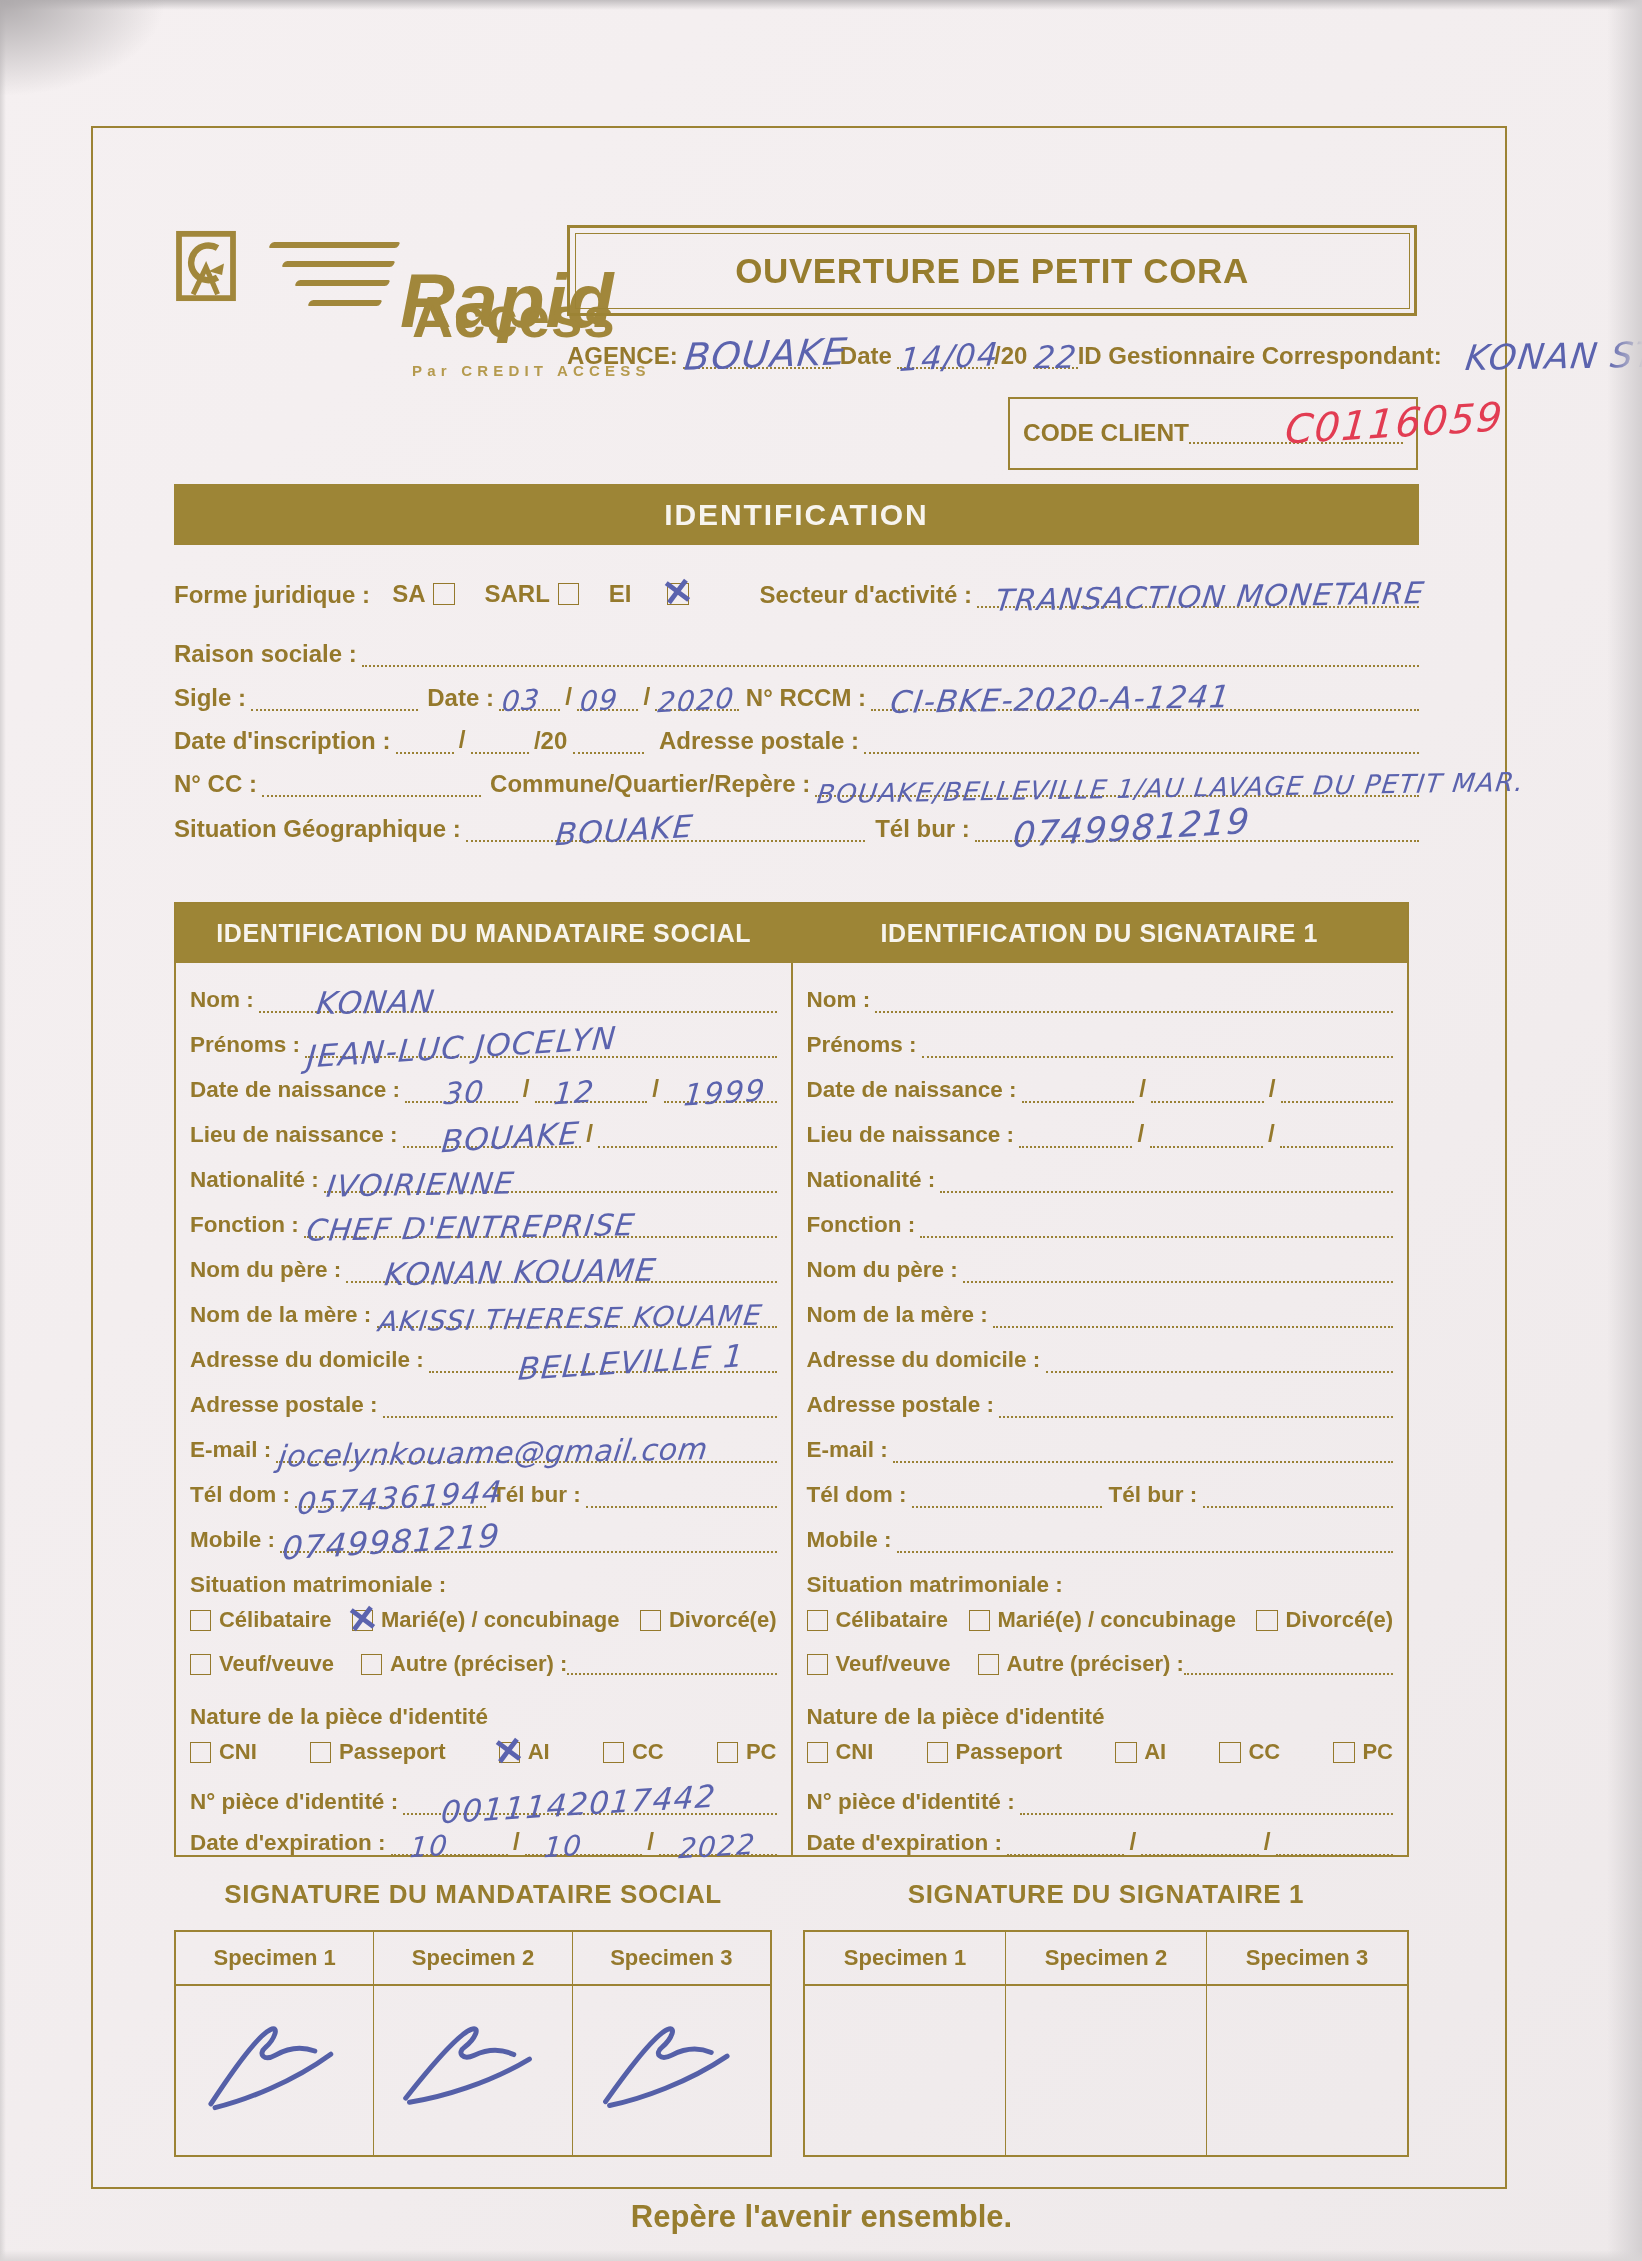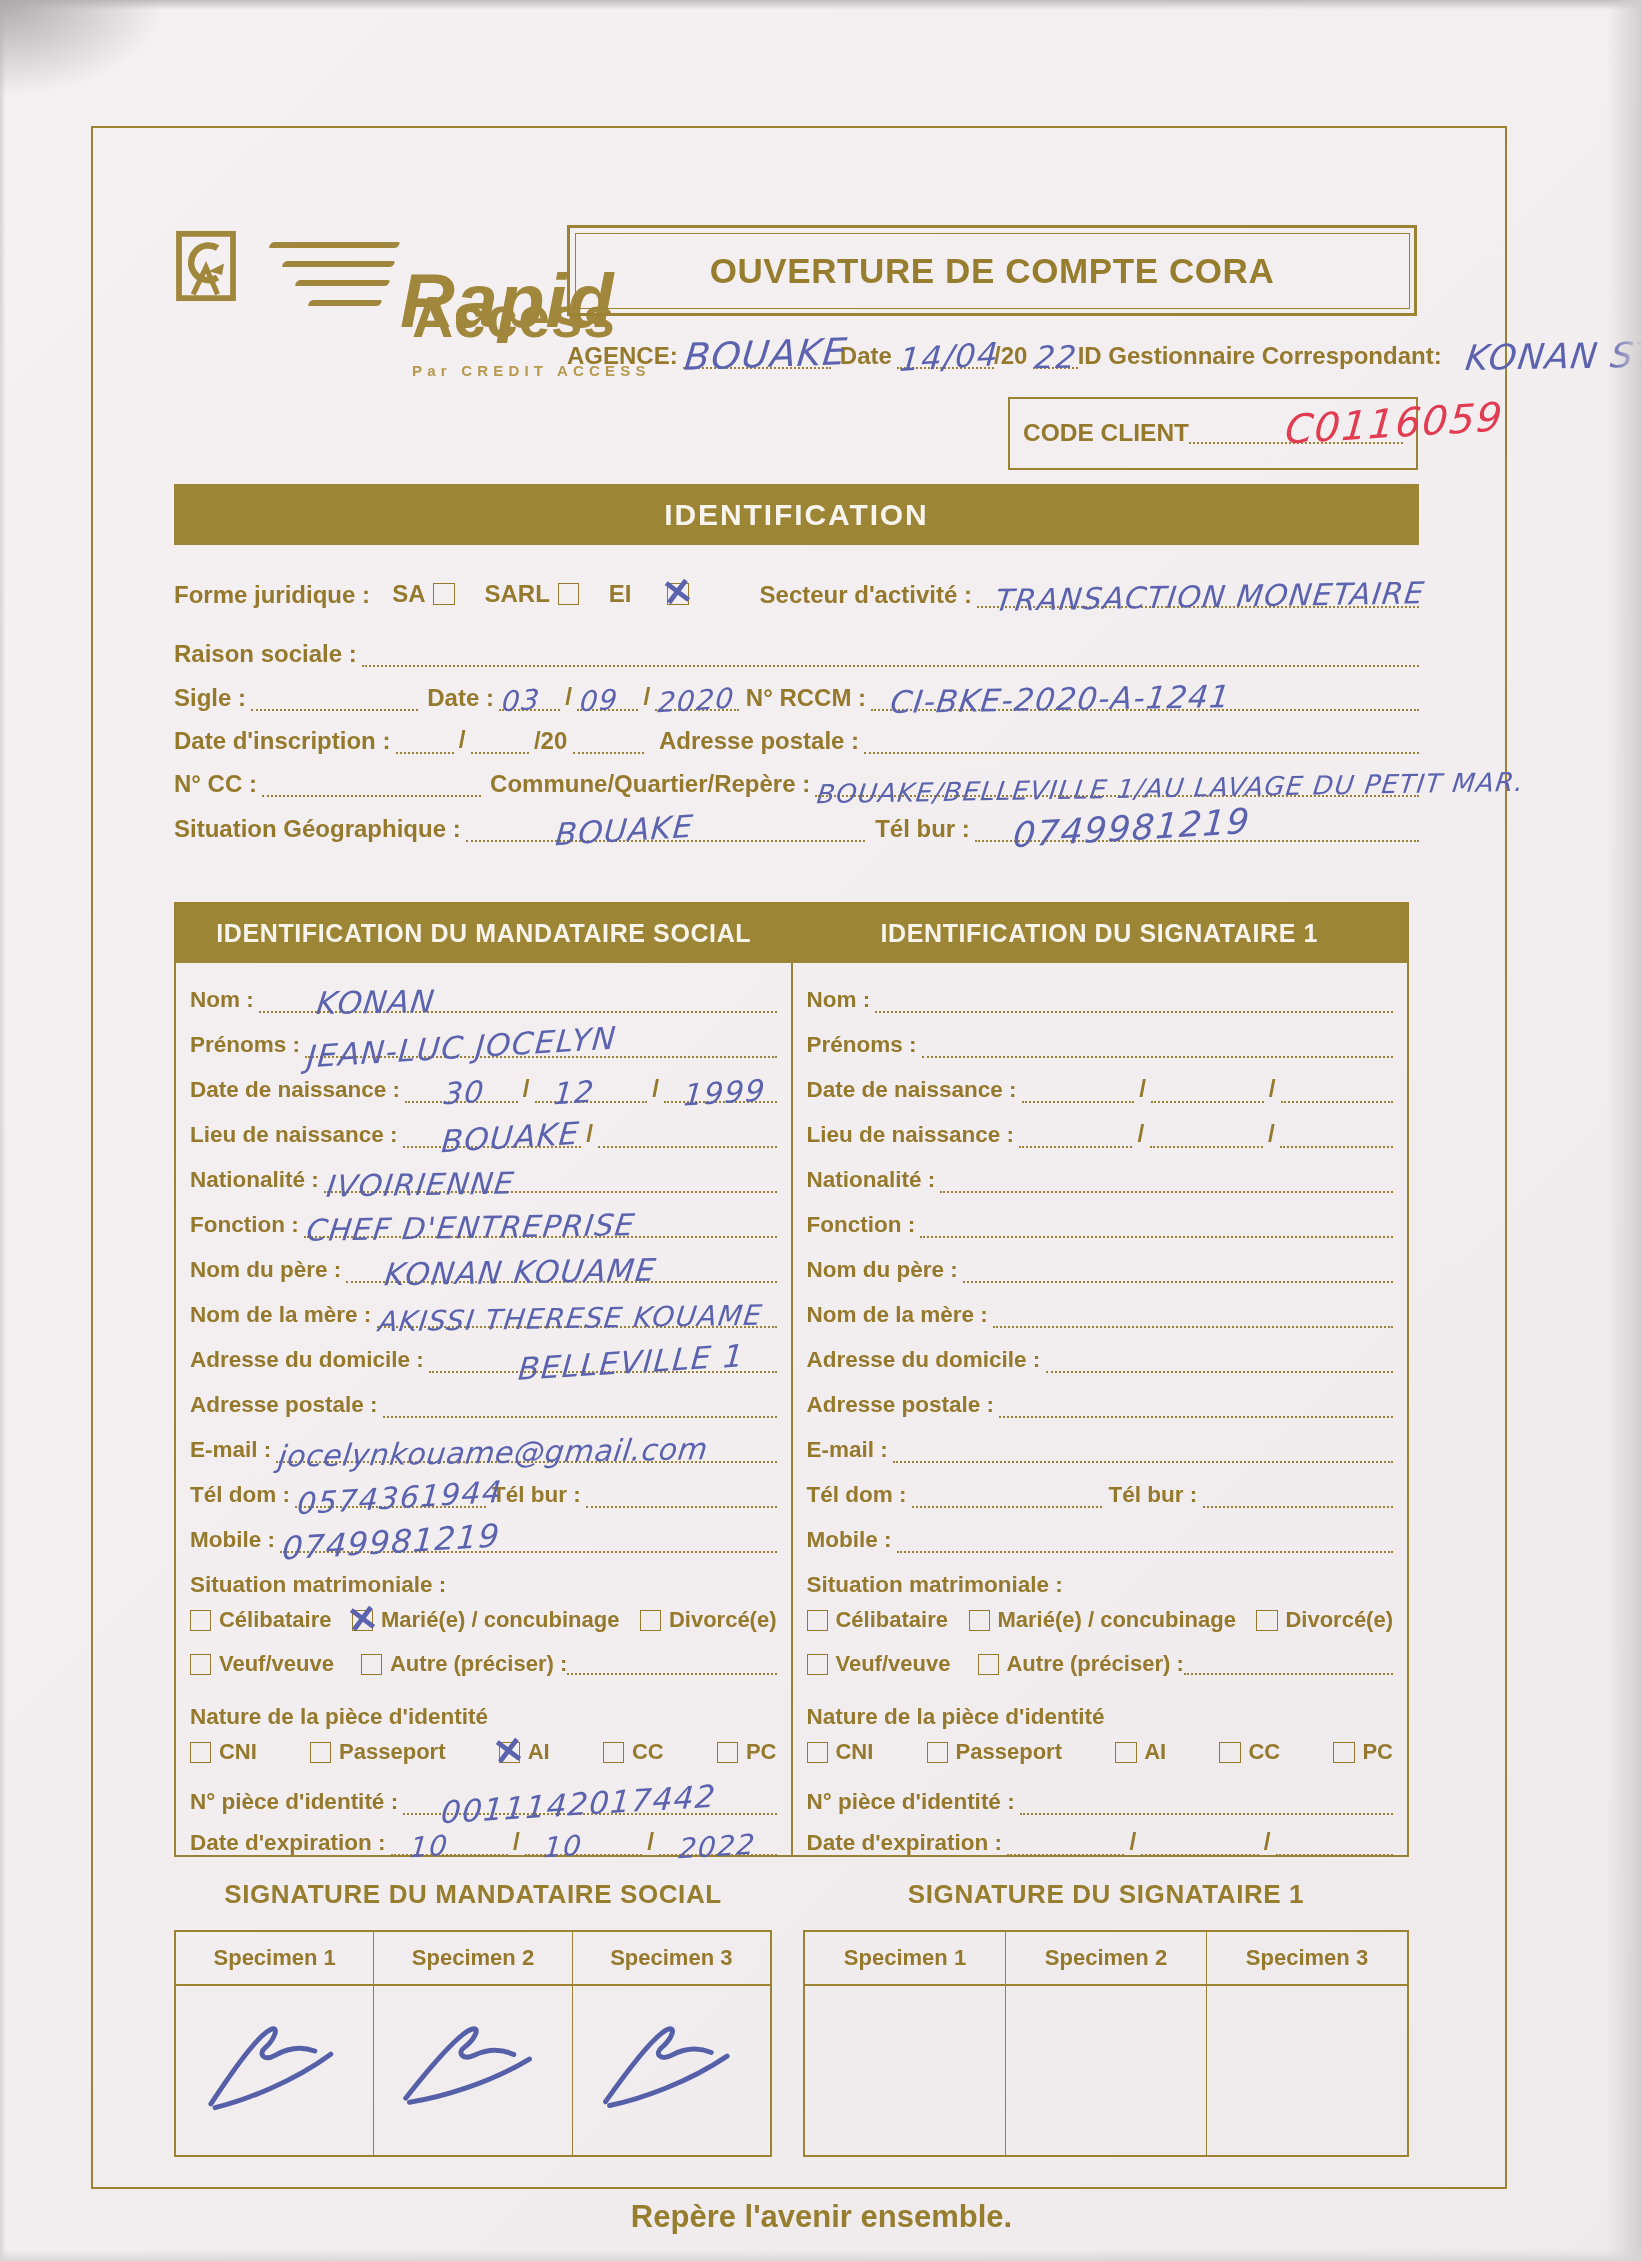--- a/index.html
+++ b/index.html
@@ -121,21 +121,21 @@
     <span class="sp sp2"></span>
     <span class="sp sp3"></span>
     <span class="sp sp4"></span>
     <div class="brand1">Rapid</div>
     <div class="brand2">Access</div>
     <div class="tagline">Par CREDIT ACCESS</div>
   </div>
 
   <div class="titlebox">
     <div class="titlebox-in">
-      <span class="titletext">OUVERTURE DE COMPTE CORA</span>
+      <span class="titletext">OUVERTURE DE PETIT CORA</span>
     </div>
   </div>
 
   <div class="r" style="left:567px; top:340px; width:854px;">
     <span class="l">AGENCE:</span>
     <span class="d w230">
       <span class="h s58 rA o0">BOUAKE</span>
     </span>
     <span class="l" style="margin-left:9px;">Date</span>
     <span class="d w150">

